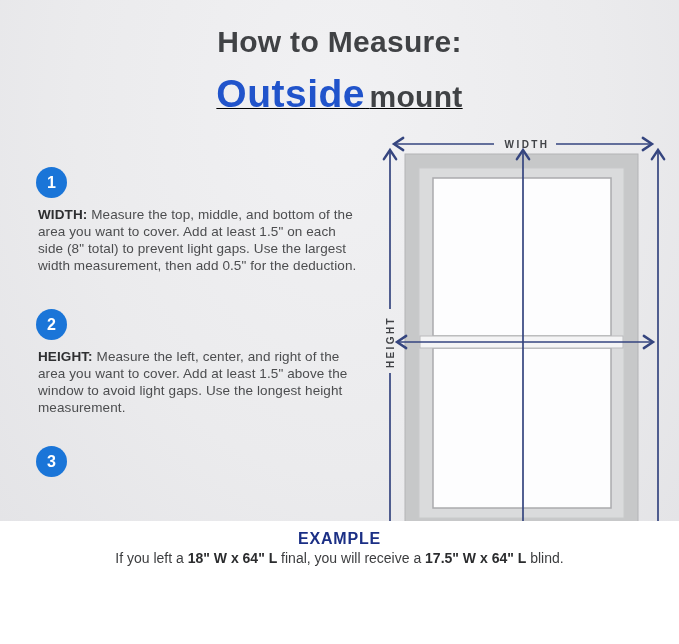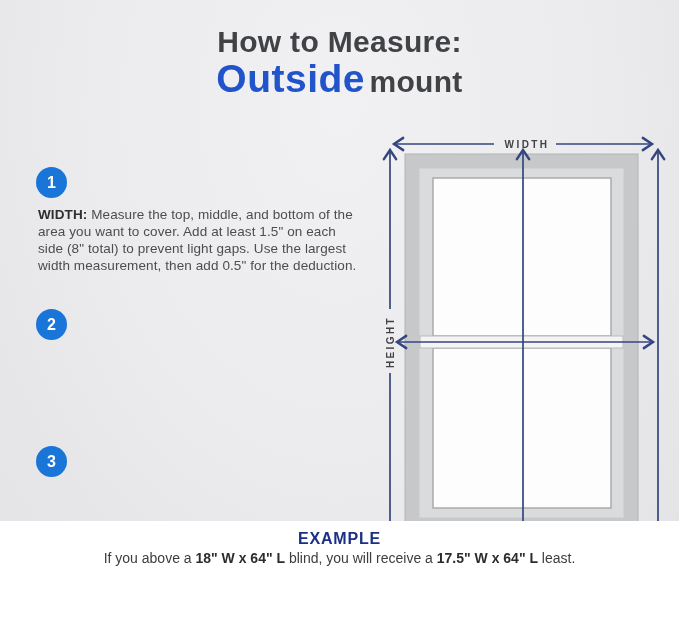--- a/index.html
+++ b/index.html
@@ -7,21 +7,21 @@
     position:relative;
     width:679px; height:580px;
     overflow:hidden;
     font-family:"Liberation Sans", sans-serif;
     background: radial-gradient(ellipse at 50% 18%, #f1f1f3 0%, #ebebed 55%, #e3e3e6 100%);
   }
 
   
   .title-block { position:absolute; top:26px; left:0; right:0; text-align:center; line-height:1.08; }
   .title-line1 { font-size:30px; font-weight:700; color:#404245; letter-spacing:.3px; }
-  .title-line2 { margin-top:0; }
+  .title-line2 { margin-top:15px;text-decoration:underline; }
   .title-highlight { font-size:39px; font-weight:800; color:#2154cb; letter-spacing:.5px; }
   .title-suffix { font-size:30px; font-weight:700; color:#404245; letter-spacing:.3px; }
 
   
   .step { position:absolute; left:36px; width:322px; }
   .step-1 { top:167px; }
   .step-2 { top:309px; }
   .step-3 { top:446px; }
   .badge {
     width:31px; height:31px; border-radius:50%;
@@ -59,20 +59,22 @@
   </div>
 
   <div class="step step-1">
     <div class="badge">1</div>
     <p><span class="step-label">WIDTH:</span>
       <span>Measure the top, middle, and bottom of the area you want to cover. Add at least 1.5" on each side (8" total) to prevent light gaps. Use the largest width measurement, then add 0.5" for the deduction.</span></p>
   </div>
 
   <div class="step step-2">
     <div class="badge">2</div>
+    <p><span class="step-label">HEIGHT:</span>
+      <span>Measure the left, center, and right of the area you want to cover. Add at least 1.5" above the window to avoid light gaps. Use the longest height measurement.</span></p>
   </div>
 
   <div class="step step-3">
     <div class="badge">3</div>
   </div>
 
   <svg class="diagram" viewBox="376 126 304 434" xmlns="http://www.w3.org/2000/svg">
     <defs>
       <marker id="ah" viewBox="0 0 10 10" refX="7.5" refY="5" markerWidth="9" markerHeight="9" orient="auto-start-reverse">
         <path d="M1.5,1 L7.5,5 L1.5,9" fill="none" stroke="#35457f" stroke-width="1.6" stroke-linecap="round"></path>
@@ -107,16 +109,16 @@
 
       <line x1="397" y1="342" x2="653" y2="342" marker-start="url(#ah)" marker-end="url(#ah)"></line>
     </g>
 
     <text class="meas-label" x="527" y="148" text-anchor="middle">WIDTH</text>
     <text class="meas-label" x="390" y="342" text-anchor="middle" transform="rotate(-90 390 342)" dy="3.5">HEIGHT</text>
   </svg>
 
   <div class="footer">
     <div class="footer-heading">EXAMPLE</div>
-    <div class="footer-line"><span>If you above a </span><b>18" W x 64" L</b><span> blind, you will receive a </span><b>17.5" W x 64" L</b><span> least.</span></div>
+    <div class="footer-line"><span>If you left a </span><b>18" W x 64" L</b><span> final, you will receive a </span><b>17.5" W x 64" L</b><span> blind.</span></div>
   </div>
 
 </div>
 
 </body></html>

